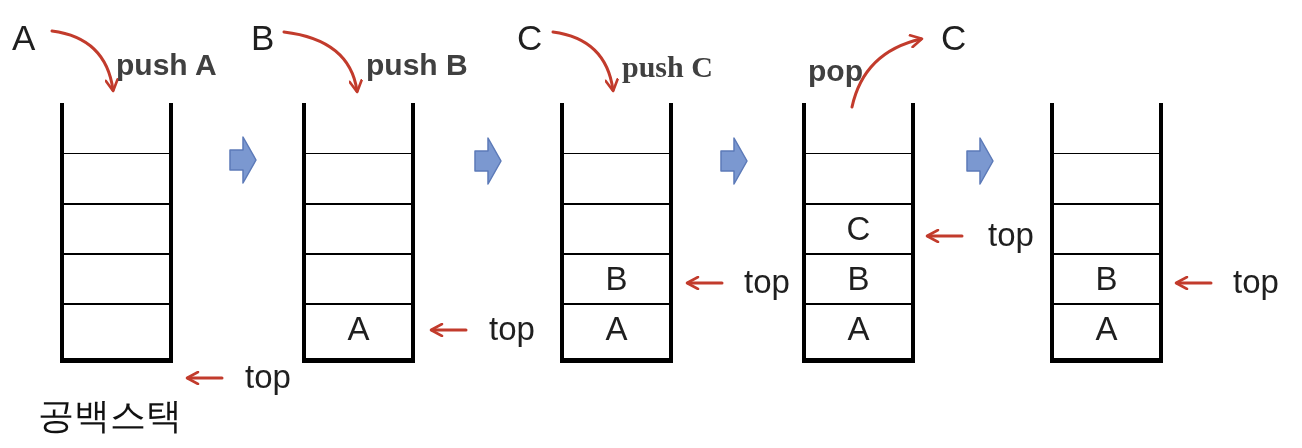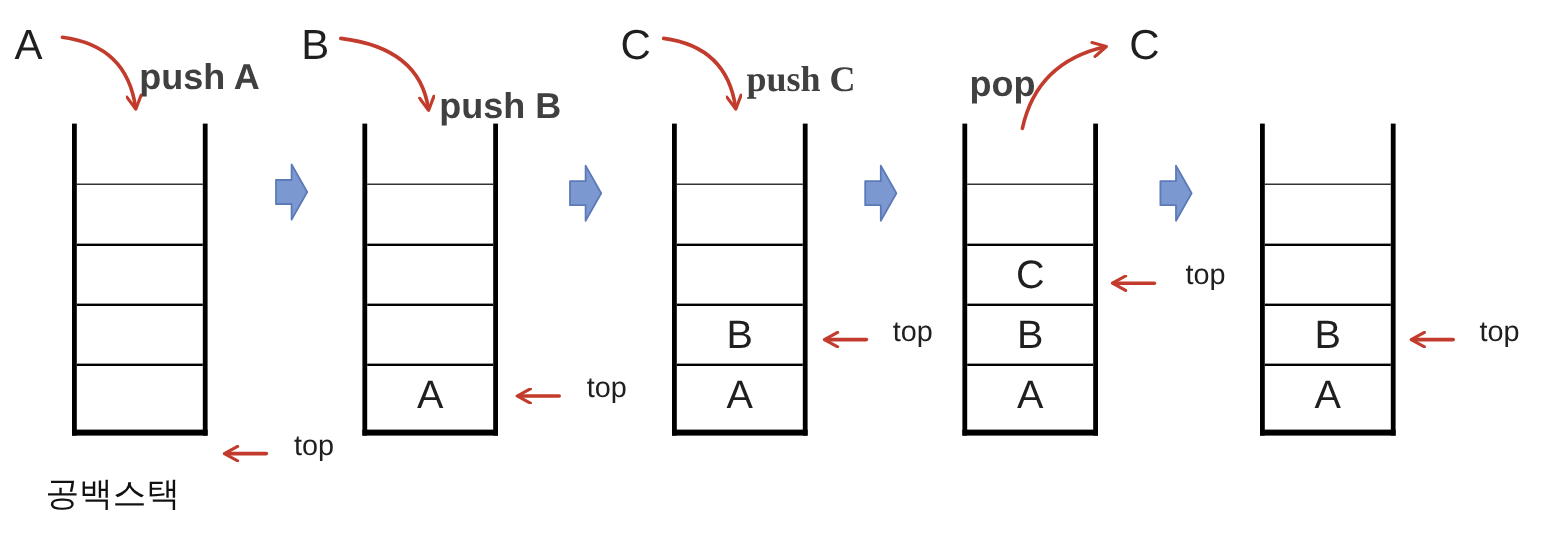--- a/index.html
+++ b/index.html
@@ -27,21 +27,21 @@
   .il-0 { left: 12px;  top: 20px; }
   .il-1 { left: 251px; top: 20px; }
   .il-2 { left: 517px; top: 20px; }
   .il-3 { left: 941px; top: 20px; }
 
   
   .op-label {
     font-size: 30px; font-weight: bold; color: #404040; line-height: 1;
   }
   .op-0 { left: 116px; top: 50px; }
-  .op-1 { left: 366px; top: 50px; margin-top: 24px; }
+  .op-1 { left: 366px; top: 50px; }
   .op-2 { left: 622px; top: 52px; font-family: Liberation Serif, serif; }
   .op-3 { left: 808px; top: 56px; }
 
   
   .stack {
     position: absolute; top: 103px;
     width: 105px; height: 255px;
     border-left: 4px solid #000;
     border-right: 4px solid #000;
     border-bottom: 5px solid #000;
@@ -55,32 +55,32 @@
   .cell {
     height: 50px; box-sizing: border-box;
     text-align: center; line-height: 48px;
     font-size: 33px; color: #1f1f1f;
   }
   .cell.d1 { border-top: 1px solid #000; }
   .cell.d2 { border-top: 2px solid #000; }
 
   
   .top-label {
-    font-size: 24px; color: #1f1f1f; line-height: 1; text-align: center;
+    font-size: 33px; color: #1f1f1f; line-height: 1; text-align: center;
   }
   .tp-0 { left: 245px;  top: 360px; }
   .tp-1 { left: 489px;  top: 312px; }
   .tp-2 { left: 744px;  top: 265px; }
   .tp-3 { left: 988px;  top: 218px; }
   .tp-4 { left: 1233px; top: 265px; }
 
   
   .caption {
     left: 38px; top: 398px;
-    font-size: 28px; color: #111; line-height: 1;
+    font-size: 36px; color: #111; line-height: 1;
   }
 </style>
 </head>
 <body>
 
 <div class="canvas">
 
   <svg class="overlay" viewBox="0 0 1302 448" xmlns="http://www.w3.org/2000/svg">
     <defs>
       <marker id="ah" viewBox="0 0 16 14" refX="12" refY="7" markerWidth="16" markerHeight="14" markerUnits="userSpaceOnUse" orient="auto">

